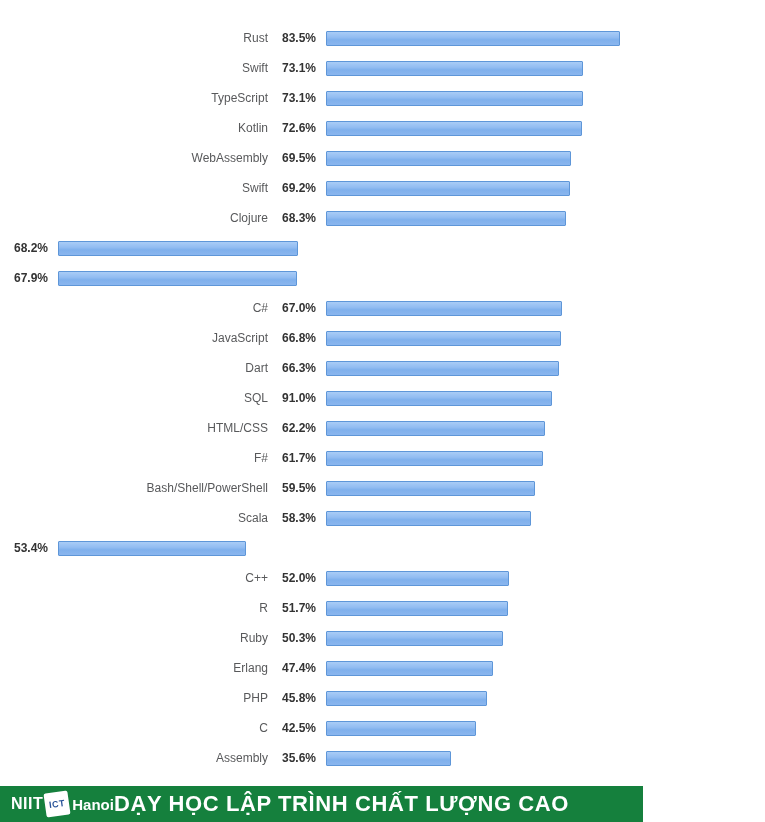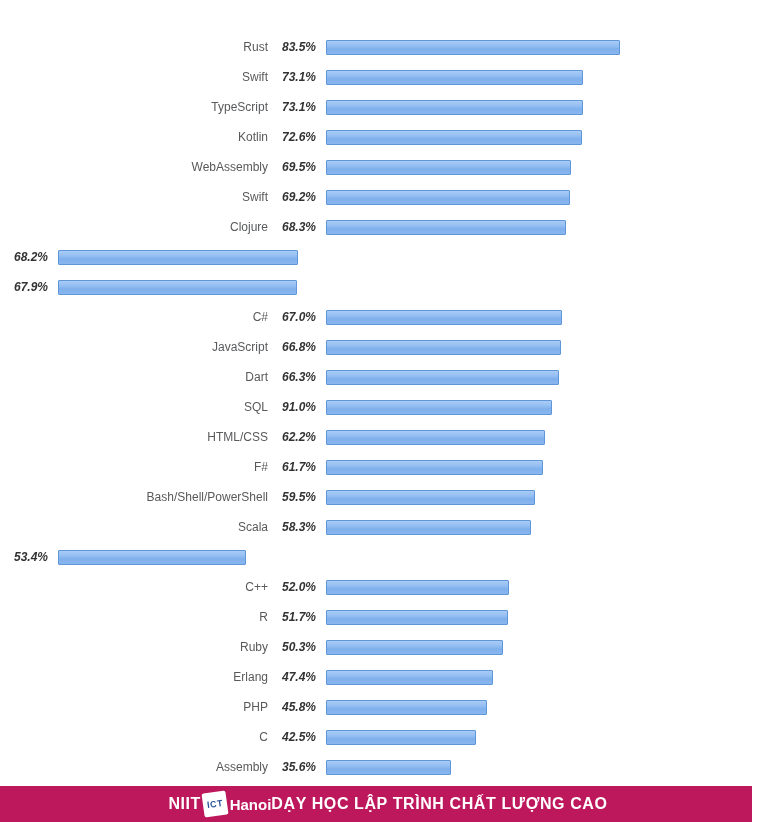--- a/index.html
+++ b/index.html
@@ -9,60 +9,59 @@
     font-family: "Liberation Sans", sans-serif;
   }
   #app {
     position: relative;
     width: 765px;
     height: 822px;
     background: #ffffff;
     overflow: hidden;
   }
   .chart {
-    padding-top: 32px;
+    padding-top: 23px;
   }
   .bar-row {
     display: flex;
     align-items: center;
     height: 30px;
   }
   .lang-label {
     flex: 0 0 268px;
     text-align: right;
     font-size: 12px;
     color: #58595b;
     white-space: nowrap;
   }
   .pct-label {
     flex: 0 0 44px;
     margin-left: 14px;
     font-size: 12px;
     font-weight: bold;
     color: #333333;
     white-space: nowrap;
-    font-style: italic;
   }
   .bar {
     height: 15px;
     box-sizing: border-box;
     border: 1px solid #5e96d8;
     border-radius: 1px;
     background: linear-gradient(180deg, #a9ccf6 0%, #93bdf2 40%, #7fb0ec 60%, #8ab6ef 100%);
   }
   .footer {
     position: absolute;
     left: 0;
     bottom: 0;
-    width: 752px;
+    width: 643px;
     height: 36px;
-    background: #be185d;
-    display: flex;
-    align-items: center;
-    justify-content: center;
+    background: #15803d;
+    display: flex;
+    align-items: center;
+    justify-content: flex-end;
   }
   .logo {
     margin-left: 64px;
     display: flex;
     align-items: center;
     color: #ffffff;
     font-weight: bold;
   }
   .logo-niit {
     font-size: 16px;
@@ -80,24 +79,24 @@
     justify-content: center;
     color: #2a5499;
     font-size: 9px;
     font-weight: bold;
     letter-spacing: 0.5px;
   }
   .logo-hanoi {
     font-size: 15px;
   }
   .slogan {
-    margin-right: 40px;
+    margin-right: 74px;
     color: #ffffff;
     font-weight: bold;
-    font-size: 16px;
+    font-size: 22px;
     letter-spacing: 0.6px;
     white-space: nowrap;
   }
 </style>
 </head>
 <body>
 
 <div id="app">
 
   <div class="chart" id="chart">

